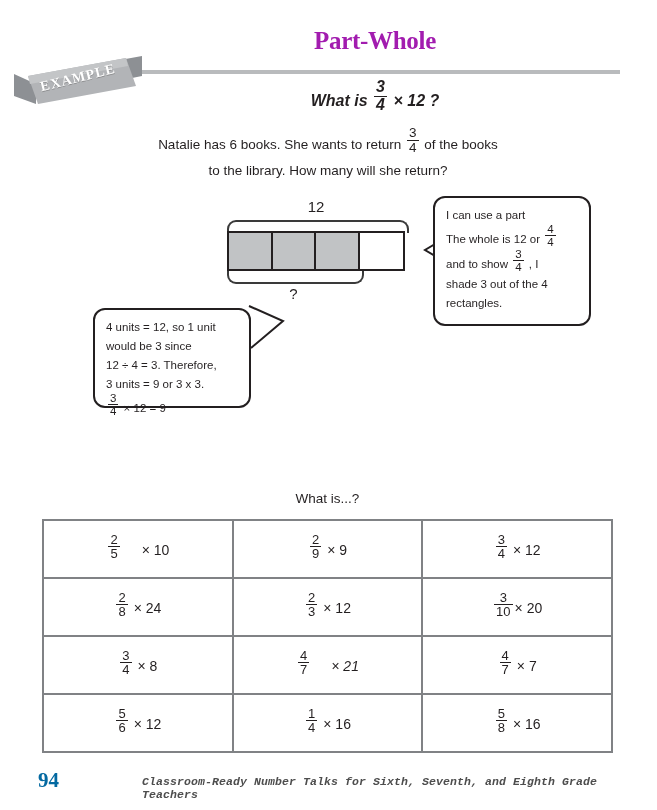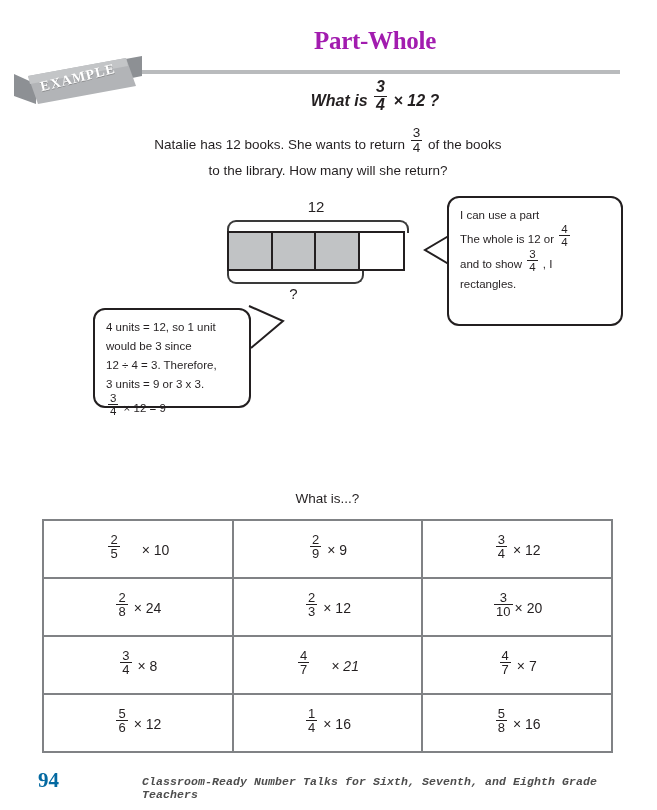--- a/index.html
+++ b/index.html
@@ -145,21 +145,21 @@
   .bubble {
     position: absolute;
     box-sizing: border-box;
     border: 2px solid #231f20;
     border-radius: 12px;
     background: #ffffff;
     font-size: 11.5px;
     line-height: 19px;
     padding: 8px 11px;
   }
-  #bubble-right { left: 447px; top: 196px; width: 176px; height: 130px; }
+  #bubble-right { left: 433px; top: 196px; width: 158px; height: 130px; }
   #bubble-left  { left: 93px;  top: 308px; width: 158px; height: 100px; }
 
   .tail { position: absolute; }
   .tail svg { display: block; overflow: visible; }
 
   
   #practice-heading {
     position: absolute;
     left: 42px;
     top: 491px;
@@ -225,21 +225,21 @@
 <div style="position:absolute;left:130px;top:82px;width:490px;text-align:center;font-size:16px;font-weight:bold;font-style:italic;">
   <span>What is</span>
   <span class="frac">
     <span class="num">3</span>
     <span class="den">4</span>
   </span>
   <span>× 12 ?</span>
 </div>
 
 <div id="word-problem">
-  <span>Natalie has 12 books. She wants to return</span>
+  <span>Natalie has 6 books. She wants to return</span>
   <span class="frac">
     <span class="num">3</span>
     <span class="den">4</span>
   </span>
   <span>of the books</span><br>
   <span>to the library. How many will she return?</span>
 </div>
 
 <div id="bar-model">
   <div id="bar-label-top">12</div>
@@ -269,20 +269,21 @@
     </span>
   </div>
   <div>
     <span>and to show</span>
     <span class="frac">
       <span class="num">3</span>
       <span class="den">4</span>
     </span>
     <span>, I</span>
   </div>
+  <div>shade 3 out of the 4</div>
   <div>rectangles.</div>
 </div>
 
 <div class="tail" style="left:245px;top:302px;">
   <svg width="40" height="48" viewBox="0 0 40 48">
     <polyline points="4,4 38,19 6,46" fill="#ffffff" stroke="#231f20" stroke-width="2" stroke-linejoin="miter" stroke-linecap="butt"></polyline>
   </svg>
 </div>
 <div class="bubble" id="bubble-left">
   <div>4 units = 12, so 1 unit</div>

